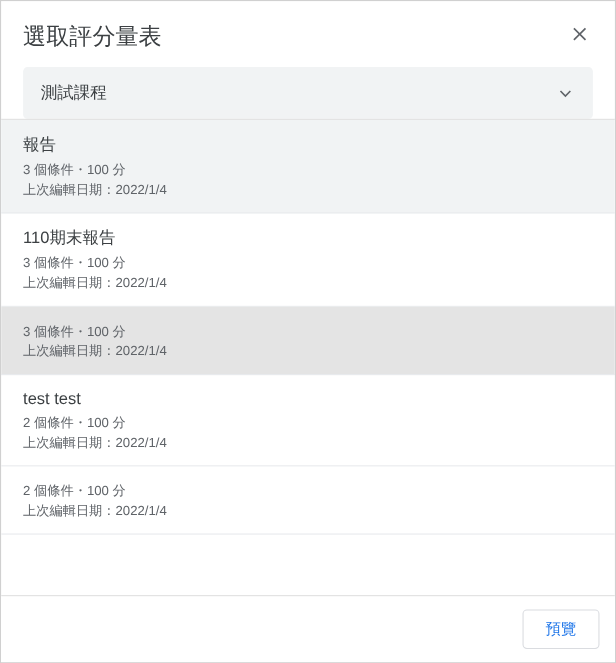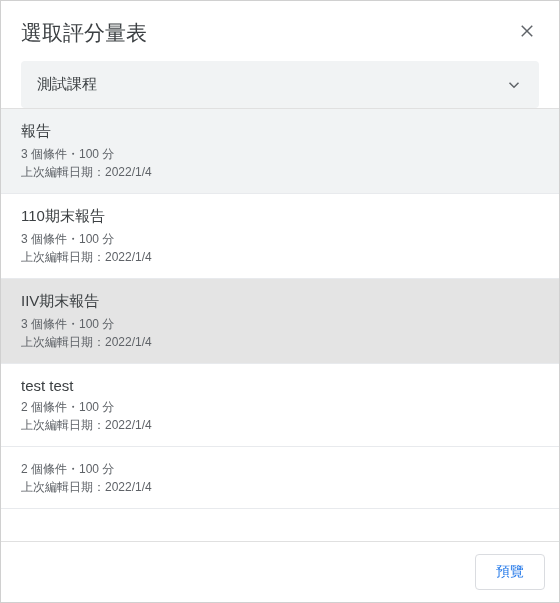--- a/index.html
+++ b/index.html
@@ -132,21 +132,20 @@
       <div class="item-title">報告</div>
       <div class="item-meta">3 個條件・100 分</div>
       <div class="item-meta">上次編輯日期：2022/1/4</div>
     </div>
     <div class="list-item">
       <div class="item-title">110期末報告</div>
       <div class="item-meta">3 個條件・100 分</div>
       <div class="item-meta">上次編輯日期：2022/1/4</div>
     </div>
     <div class="list-item selected">
-      <div class="item-title">IIV期末報告</div>
       <div class="item-meta">3 個條件・100 分</div>
       <div class="item-meta">上次編輯日期：2022/1/4</div>
     </div>
     <div class="list-item">
       <div class="item-title">test test</div>
       <div class="item-meta">2 個條件・100 分</div>
       <div class="item-meta">上次編輯日期：2022/1/4</div>
     </div>
     <div class="list-item">
       <div class="item-meta">2 個條件・100 分</div>

